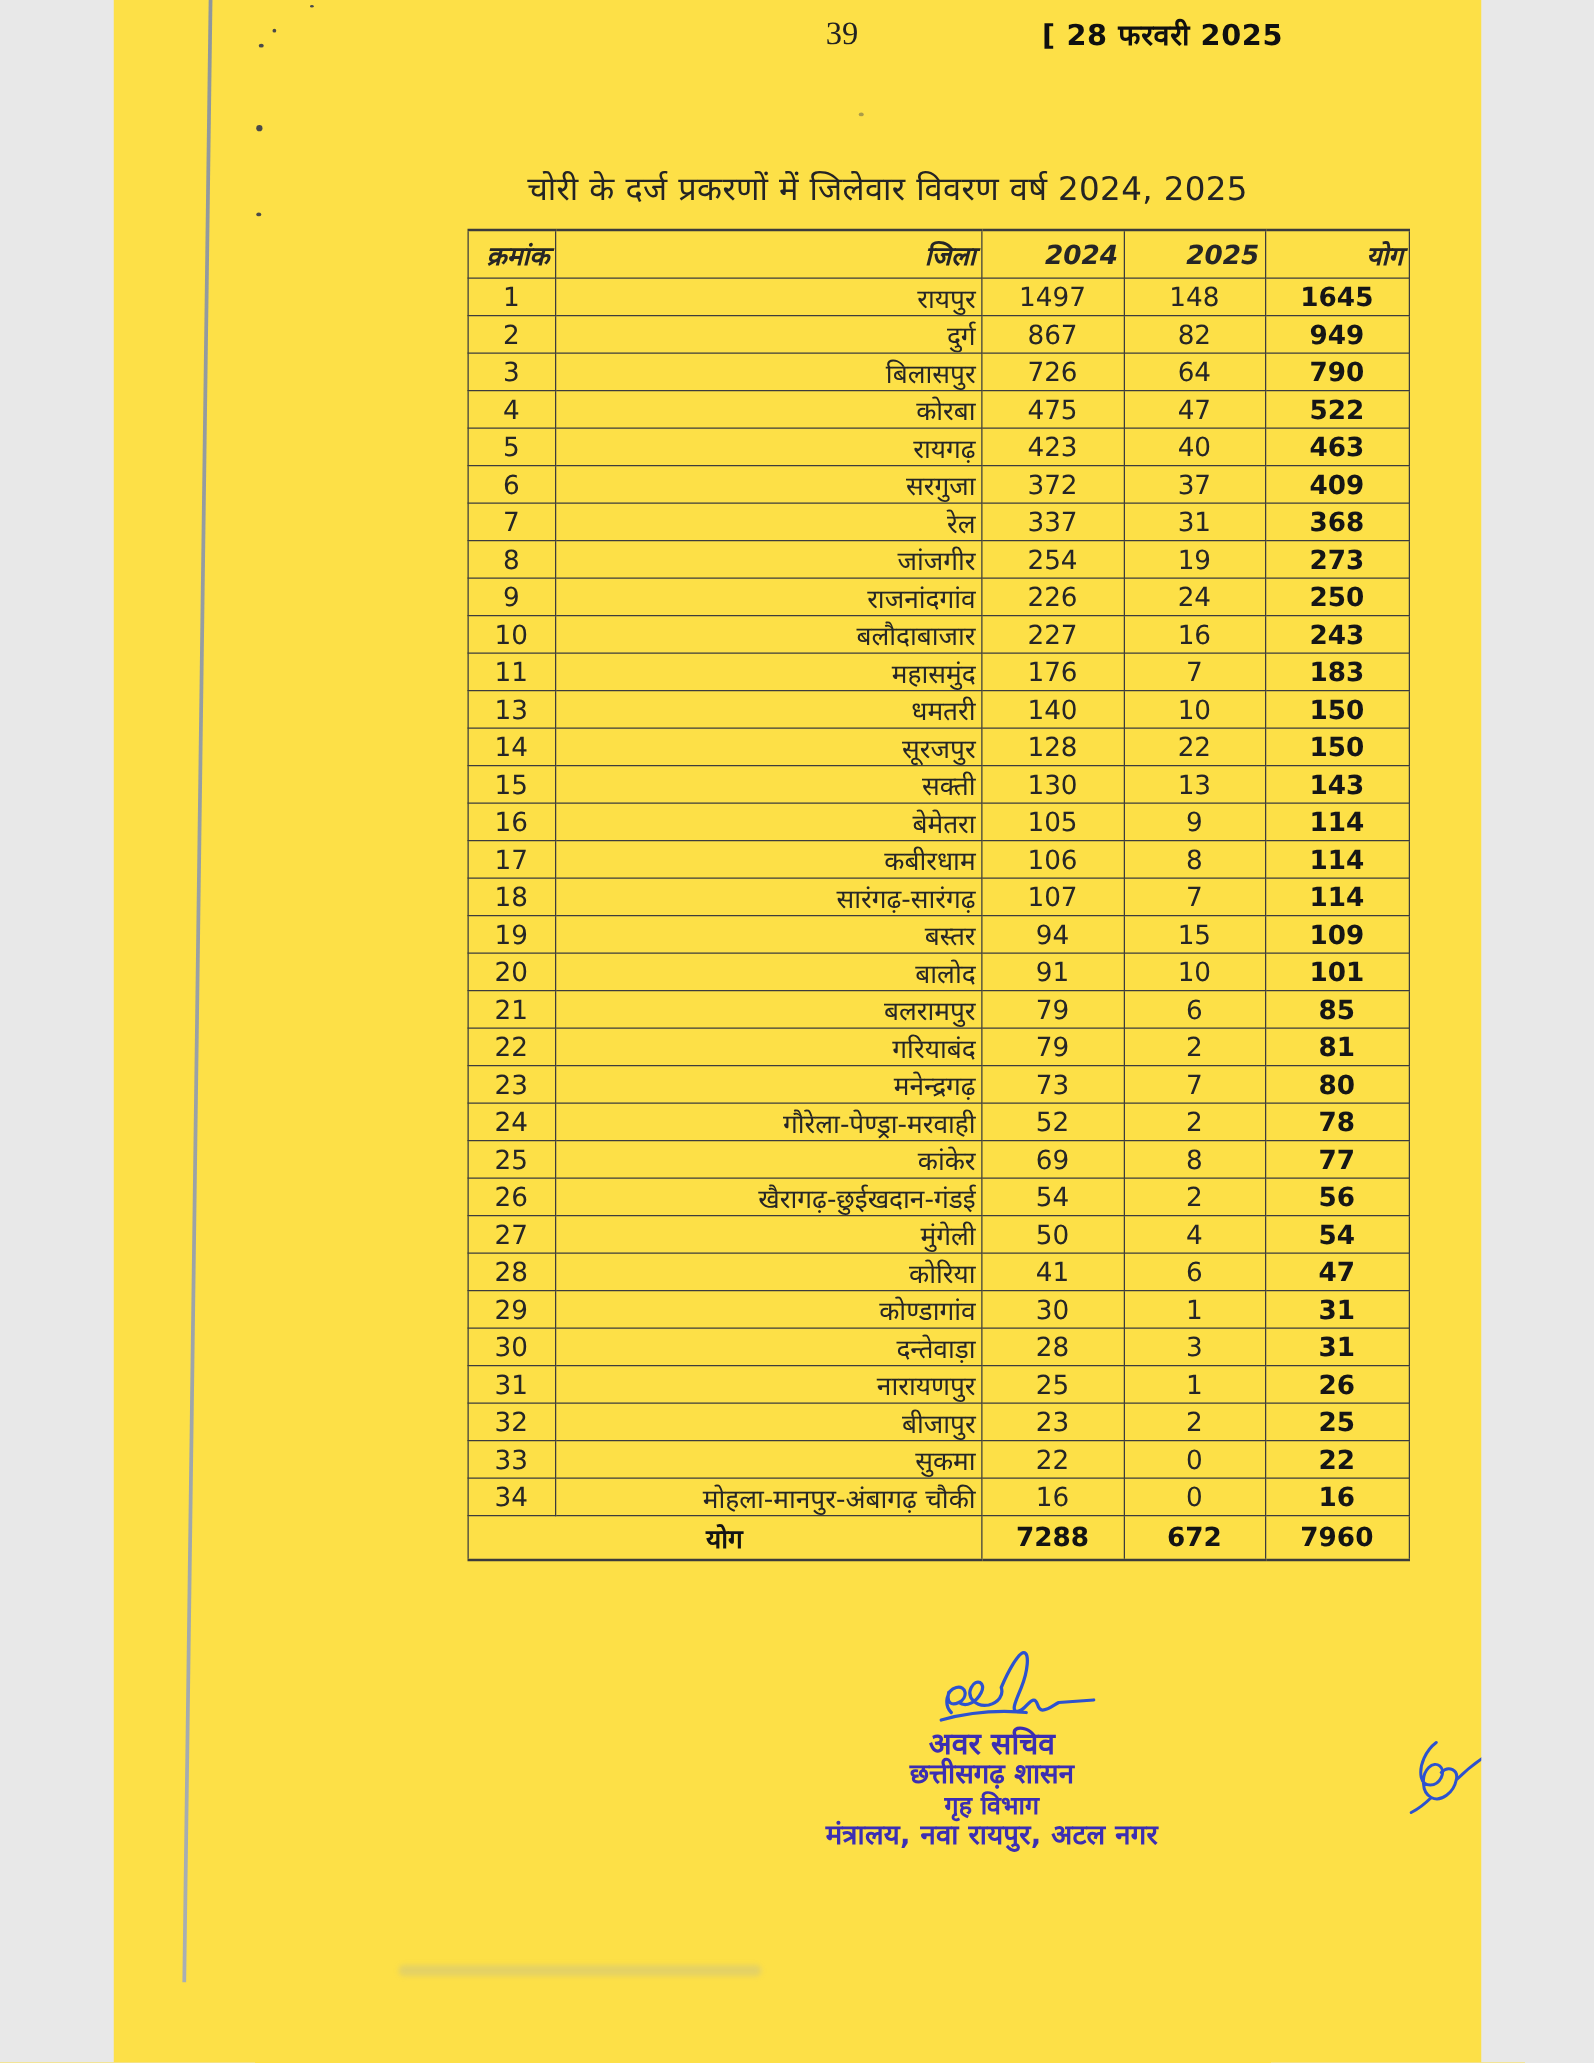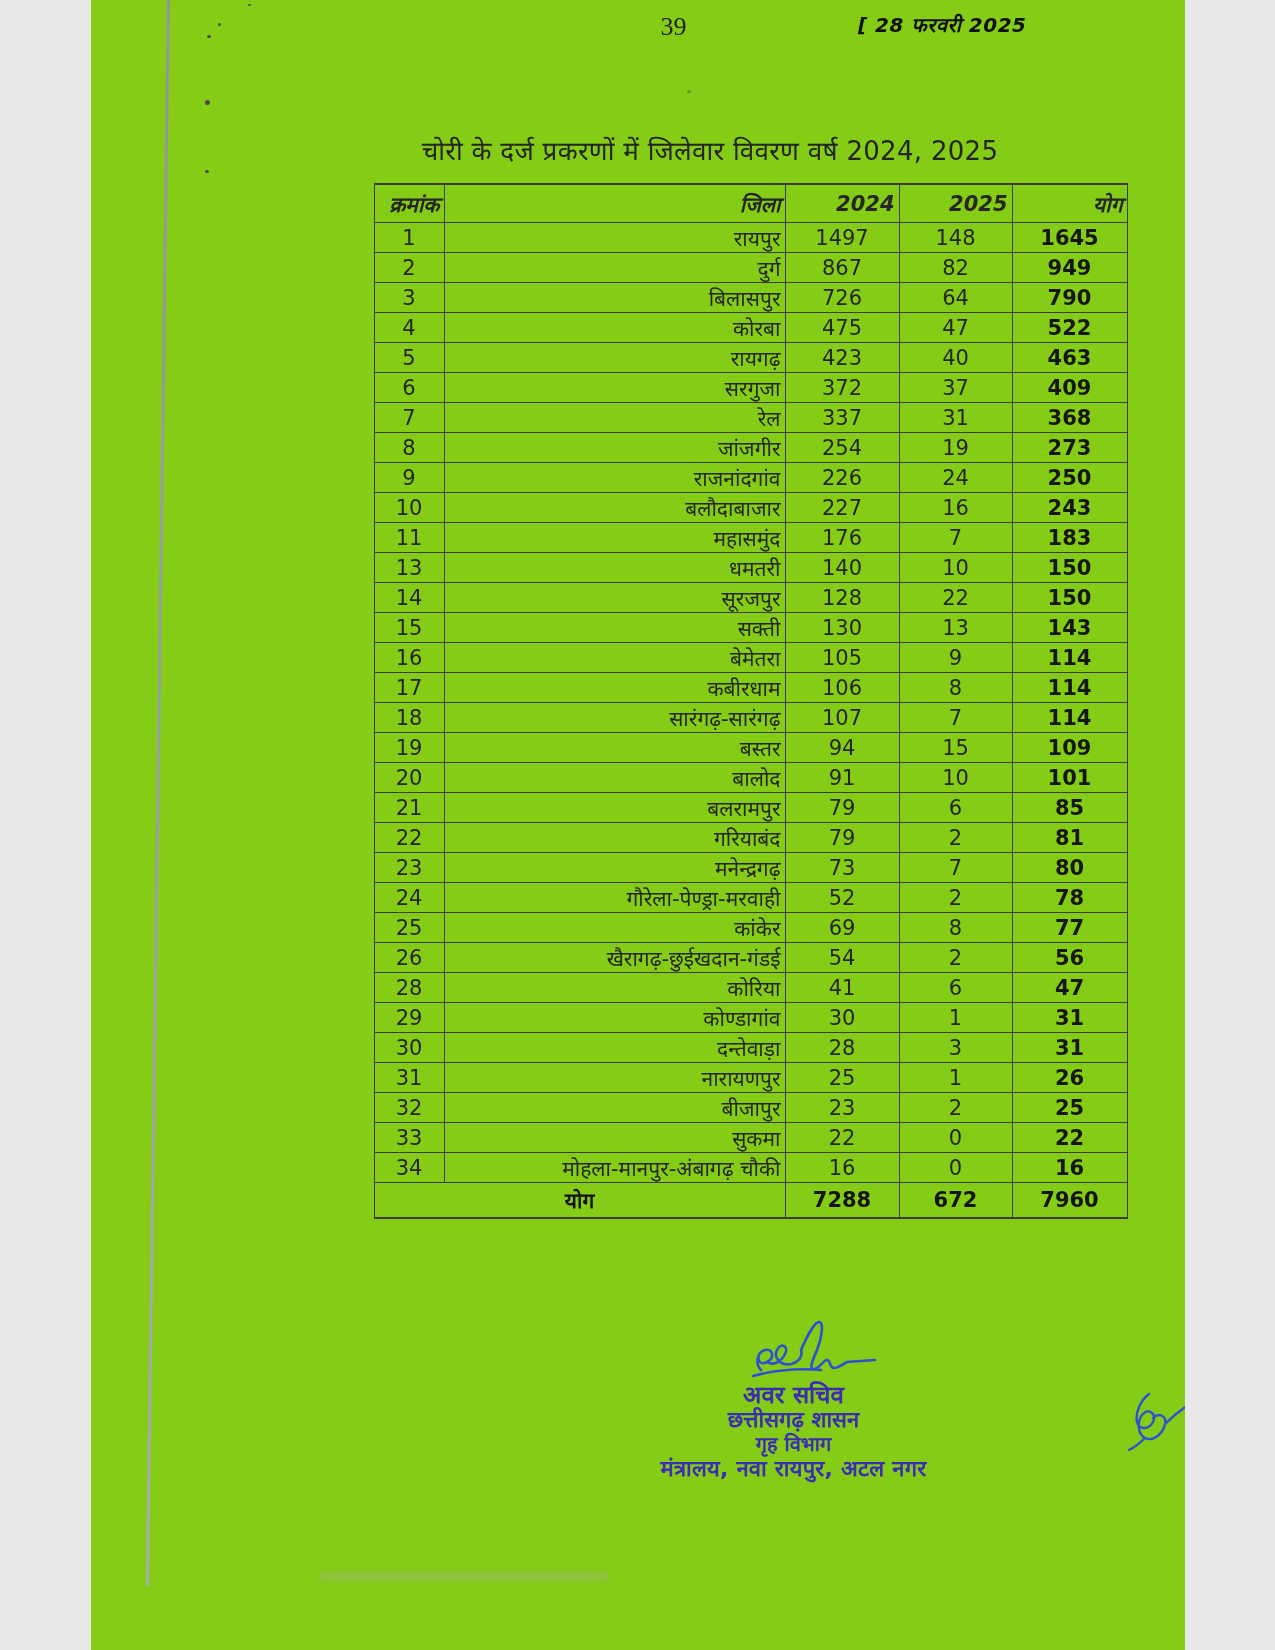--- a/index.html
+++ b/index.html
@@ -4,21 +4,21 @@
 <style>
   html,body{margin:0;padding:0;}
   body{
     background:#e8e8e8;
     font-family:"DejaVu Sans","Liberation Sans",sans-serif;
   }
   .page{
     position:relative;
     width:1094px;height:1650px;
     margin:0 auto;
-    background:#84cc16;
+    background:#fde047;
     overflow:hidden;
     color:#2b2b2b;
   }
   
   .scan-edge{
     position:absolute;top:-4px;left:76px;width:3px;height:1590px;
     background:linear-gradient(to bottom,#8f979d,#9aa2a8 60%,#a8afb4);
     transform:rotate(0.76deg);transform-origin:top center;
   }
   .speck{position:absolute;border-radius:50%;background:#4a4a4a;}
@@ -26,22 +26,22 @@
     position:absolute;left:228px;top:1572px;width:290px;height:9px;
     background:rgba(165,172,178,.28);filter:blur(2px);border-radius:4px;
   }
   .page-number{
     position:absolute;top:12px;left:570px;
     font-family:"Liberation Serif","DejaVu Serif",serif;
     font-size:26px;color:#222;
   }
   .header-date{
     position:absolute;top:11px;right:158px;
-    font-size:20px;font-weight:bold;color:#101010;
-    letter-spacing:.5px;white-space:nowrap;font-style:italic;
+    font-size:23px;font-weight:bold;color:#101010;
+    letter-spacing:.5px;white-space:nowrap;
   }
   .doc-title{
     position:absolute;top:132px;left:0;width:1275px;
     margin-left:-18px;
     text-align:center;
     font-size:26px;color:#242424;font-weight:500;
     letter-spacing:.3px;white-space:nowrap;
   }
   table.data{
     position:absolute;left:283px;top:183px;
@@ -287,20 +287,27 @@
           <td class="c-total">77</td>
         </tr>
         <tr>
           <td class="c-serial">26</td>
           <td class="c-district">खैरागढ़-छुईखदान-गंडई</td>
           <td class="c-y2024">54</td>
           <td class="c-y2025">2</td>
           <td class="c-total">56</td>
         </tr>
         <tr>
+          <td class="c-serial">27</td>
+          <td class="c-district">मुंगेली</td>
+          <td class="c-y2024">50</td>
+          <td class="c-y2025">4</td>
+          <td class="c-total">54</td>
+        </tr>
+        <tr>
           <td class="c-serial">28</td>
           <td class="c-district">कोरिया</td>
           <td class="c-y2024">41</td>
           <td class="c-y2025">6</td>
           <td class="c-total">47</td>
         </tr>
         <tr>
           <td class="c-serial">29</td>
           <td class="c-district">कोण्डागांव</td>
           <td class="c-y2024">30</td>

